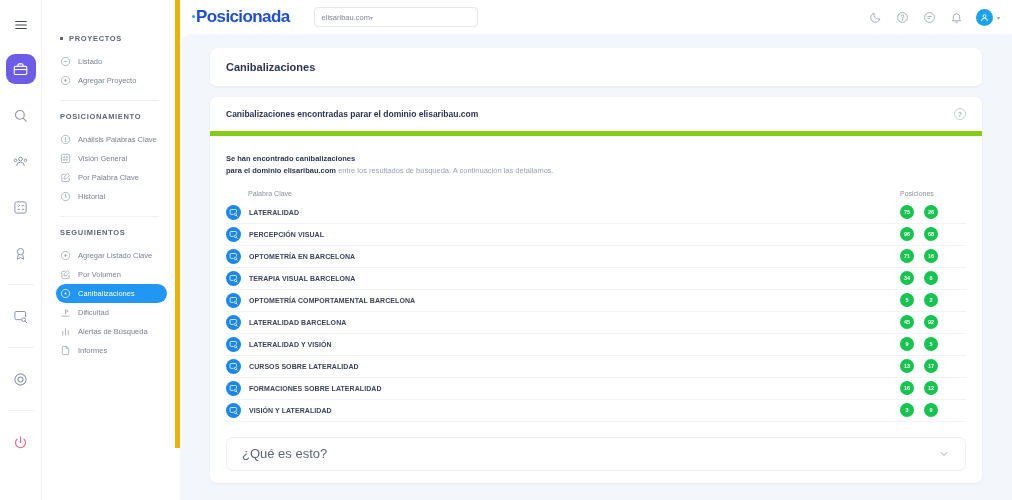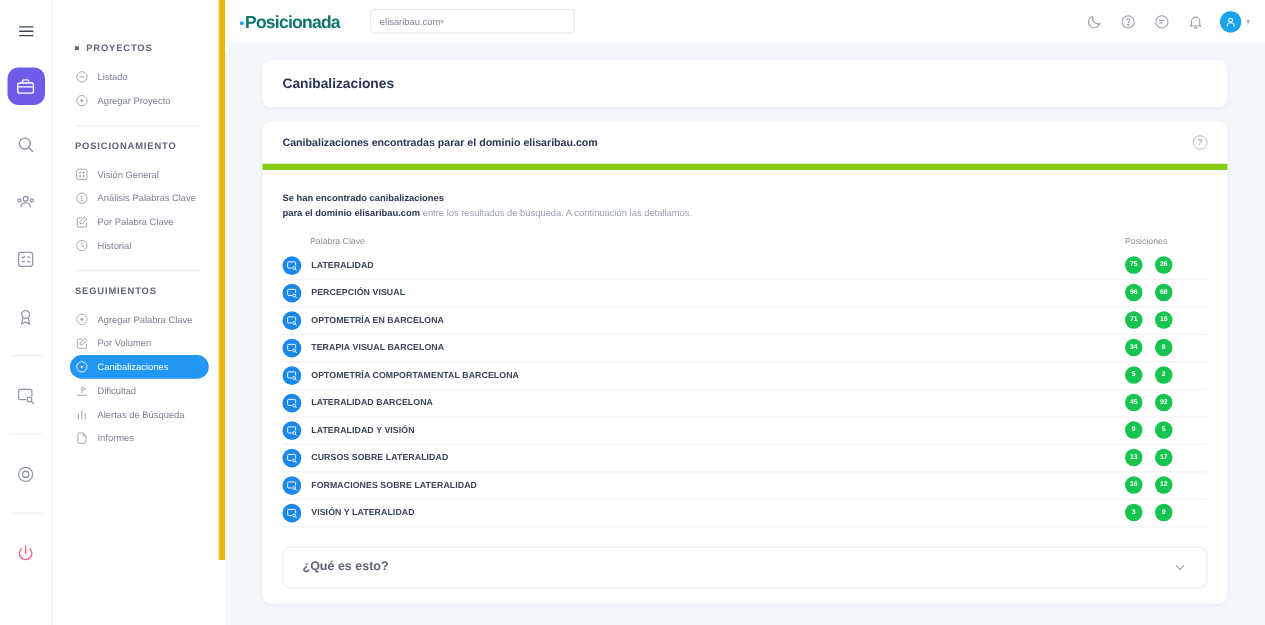--- a/index.html
+++ b/index.html
@@ -54,21 +54,21 @@
   .nav-item.active .ic { color: #ffffff; }
   .nav-sep { height: 1px; background: #edeff3; margin: 10px 16px 11px 18px; }
 
   
   .main { flex: 1 1 auto; height: 500px; background: #ffffff; display: flex; flex-direction: column; }
   .topbar {
     height: 34px; flex: 0 0 34px; background: #ffffff;
     display: flex; align-items: center; padding: 0 12px 0 14px;
   }
   .brand {
-    font-size: 14px; font-weight: 700; color: #0f766e;
+    font-size: 17px; font-weight: 700; color: #1d4ed8;
     letter-spacing: -.6px; position: relative; padding-left: 2px;
   }
   .brand .dot { position: absolute; left: -2px; top: 8px; width: 3px; height: 3px; border-radius: 50%; background: #1aa3ea; }
   .domain-select {
     margin-left: 24px; width: 164px; height: 20px; border: 1px solid #e3e7ee;
     border-radius: 4px; display: flex; align-items: center; 
     padding: 0 7px; font-size: 7.5px; color: #7d8494; background: #fff; cursor: pointer;
   }
   .domain-select .caret { font-size: 6px; color: #aab0bc; }
   .topbar-right { margin-left: auto; display: flex; align-items: center; gap: 12px; }
@@ -128,21 +128,21 @@
     width: 14px; height: 14px; border-radius: 50%; background: #16c44f;
     color: #ffffff; font-size: 5.5px; font-weight: 700;
     display: flex; align-items: center; justify-content: center;
   }
 
   .accordion {
     margin-top: 15px; background: #fff; border: 1px solid #eceff4; border-radius: 7px;
     height: 34px; display: flex; align-items: center; justify-content: space-between;
     padding: 0 15px; cursor: pointer;
   }
-  .accordion-label { font-size: 10px; color: #5d6475; font-weight: bold; }
+  .accordion-label { font-size: 13px; color: #5d6475; }
   .accordion-caret { color: #9aa0ad; display: flex; }
 </style>
 </head>
 <body>
 
 <div class="app">
 
   <div class="rail">
     <div class="rail-btn hamburger">
       <span>
@@ -254,42 +254,42 @@
       <span>Agregar Proyecto</span>
     </div>
     <div class="nav-sep"></div>
 
     <div class="sec-title">
       <span>POSICIONAMIENTO</span>
     </div>
     <div class="nav-item">
       <span class="ic">
           <svg width="11" height="11" viewBox="0 0 24 24" fill="none" stroke="currentColor" stroke-width="1.6">
+            <circle cx="12" cy="12" r="9"></circle>
+            <path d="M12 8v5" stroke-linecap="round"></path>
+            <circle cx="12" cy="16" r=".9" fill="currentColor"></circle>
+          </svg>
+        </span>
+      <span>Análisis Palabras Clave</span>
+    </div>
+    <div class="nav-item">
+      <span class="ic">
+          <svg width="11" height="11" viewBox="0 0 24 24" fill="none" stroke="currentColor" stroke-width="1.6">
             <rect x="3" y="3" width="18" height="18" rx="3"></rect>
             <circle cx="9" cy="9" r="1.1" fill="currentColor"></circle>
             <circle cx="15" cy="9" r="1.1" fill="currentColor"></circle>
             <circle cx="9" cy="15" r="1.1" fill="currentColor"></circle>
             <circle cx="15" cy="15" r="1.1" fill="currentColor"></circle>
           </svg>
         </span>
       <span>Visión General</span>
     </div>
     <div class="nav-item">
       <span class="ic">
           <svg width="11" height="11" viewBox="0 0 24 24" fill="none" stroke="currentColor" stroke-width="1.6">
-            <circle cx="12" cy="12" r="9"></circle>
-            <path d="M12 8v5" stroke-linecap="round"></path>
-            <circle cx="12" cy="16" r=".9" fill="currentColor"></circle>
-          </svg>
-        </span>
-      <span>Análisis Palabras Clave</span>
-    </div>
-    <div class="nav-item">
-      <span class="ic">
-          <svg width="11" height="11" viewBox="0 0 24 24" fill="none" stroke="currentColor" stroke-width="1.6">
             <path d="M20 13v6a2 2 0 0 1-2 2H6a2 2 0 0 1-2-2V7a2 2 0 0 1 2-2h6"></path>
             <path d="M17 3l4 4-8 8h-4v-4z"></path>
           </svg>
         </span>
       <span>Por Palabra Clave</span>
     </div>
     <div class="nav-item">
       <span class="ic">
           <svg width="11" height="11" viewBox="0 0 24 24" fill="none" stroke="currentColor" stroke-width="1.6">
             <circle cx="12" cy="12" r="9"></circle>
@@ -303,21 +303,21 @@
     <div class="sec-title">
       <span>SEGUIMIENTOS</span>
     </div>
     <div class="nav-item">
       <span class="ic">
           <svg width="11" height="11" viewBox="0 0 24 24" fill="none" stroke="currentColor" stroke-width="1.6">
             <circle cx="12" cy="12" r="9"></circle>
             <circle cx="12" cy="12" r="2.5" fill="currentColor" stroke="none"></circle>
           </svg>
         </span>
-      <span>Agregar Palabra Clave</span>
+      <span>Agregar Listado Clave</span>
     </div>
     <div class="nav-item">
       <span class="ic">
           <svg width="11" height="11" viewBox="0 0 24 24" fill="none" stroke="currentColor" stroke-width="1.6">
             <path d="M20 13v6a2 2 0 0 1-2 2H6a2 2 0 0 1-2-2V7a2 2 0 0 1 2-2h6"></path>
             <path d="M17 3l4 4-8 8h-4v-4z"></path>
           </svg>
         </span>
       <span>Por Volumen</span>
     </div>

